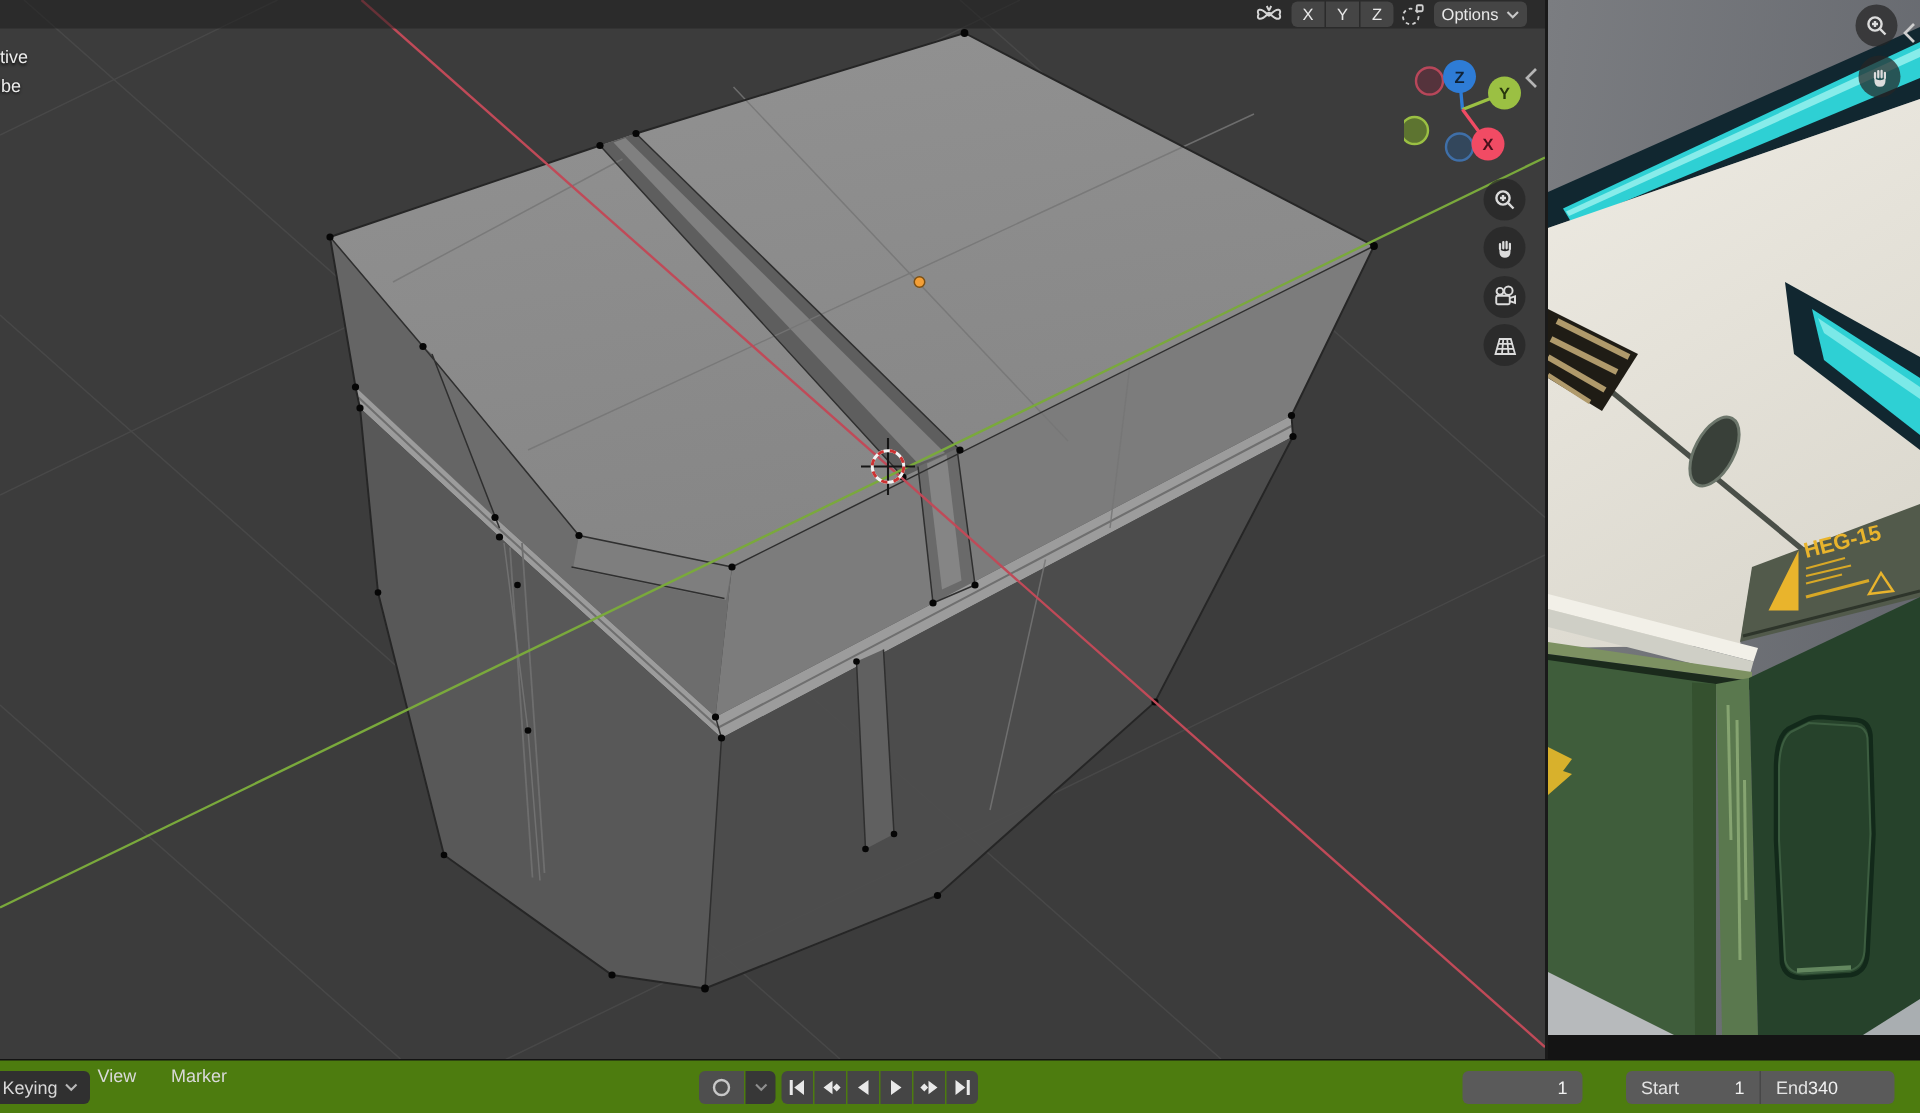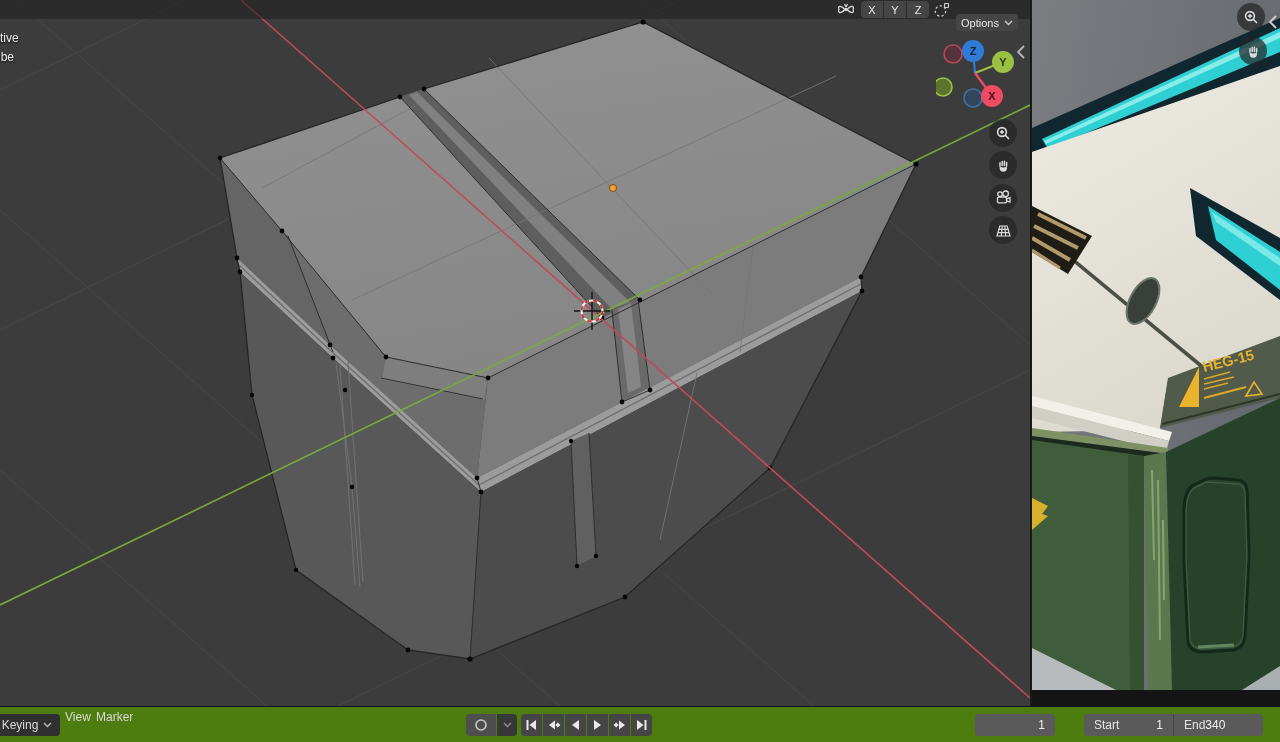--- a/index.html
+++ b/index.html
@@ -175,21 +175,21 @@
       </div>
     <div class="hbtn" style="left:907px;width:22px;border-radius:0 4px 4px 0;">
       <span>Z</span>
       </div>
     <div class="hicon" style="left:933px;">
       <svg width="17" height="16" fill="none" stroke="#cfcfcf" stroke-width="1.2">
         <circle cx="7.5" cy="9" r="5.2" stroke-dasharray="2.4 2.2"></circle>
         <rect x="11.5" y="1.5" width="4" height="4" rx="0.8"></rect>
       </svg>
     </div>
-    <div class="hbtn" style="left:956px;width:62px;border-radius:4px;gap:5px;margin-top:13px;">
+    <div class="hbtn" style="left:956px;width:62px;border-radius:4px;gap:5px;">
       <span>Options</span>
       <svg class="chev" width="9" height="6">
         <path d="M1 1 L4.5 4.5 L8 1" stroke="#c9c9c9" stroke-width="1.4" fill="none"></path>
         </svg>
     </div>
 
     
     <svg class="abs" style="left:936px;top:34px;" width="80" height="80">
       <g stroke-width="2.2">
         <line x1="39" y1="39" x2="37" y2="17" stroke="#2e7cd6"></line>
@@ -347,21 +347,21 @@
   <div id="timeline" class="abs">
     <div class="tl-btn" style="left:-6px;width:66px;background:#303030;border-radius:4px;gap:5px;">
       <span style="color:#d9d9d9;font-size:12px;">Keying</span>
       <svg class="chev" width="9" height="6">
         <path d="M1 1 L4.5 4.5 L8 1" stroke="#b9b9b9" stroke-width="1.4" fill="none"></path>
         </svg>
     </div>
     <div class="tl-menu" style="left:65px;">
       <span>View</span>
       </div>
-    <div class="tl-menu" style="left:96px;">
+    <div class="tl-menu" style="left:114px;">
       <span>Marker</span>
       </div>
 
     <div class="tl-btn" style="left:466px;width:30px;border-radius:4px 0 0 4px;background:#4e4e4e;">
       <svg width="14" height="14">
         <circle cx="7" cy="7" r="5" fill="none" stroke="#c8c8c8" stroke-width="1.6"></circle>
         </svg>
     </div>
     <div class="tl-btn" style="left:497px;width:20px;border-radius:0 4px 4px 0;background:#373737;">
       <svg class="chev" width="9" height="6">

